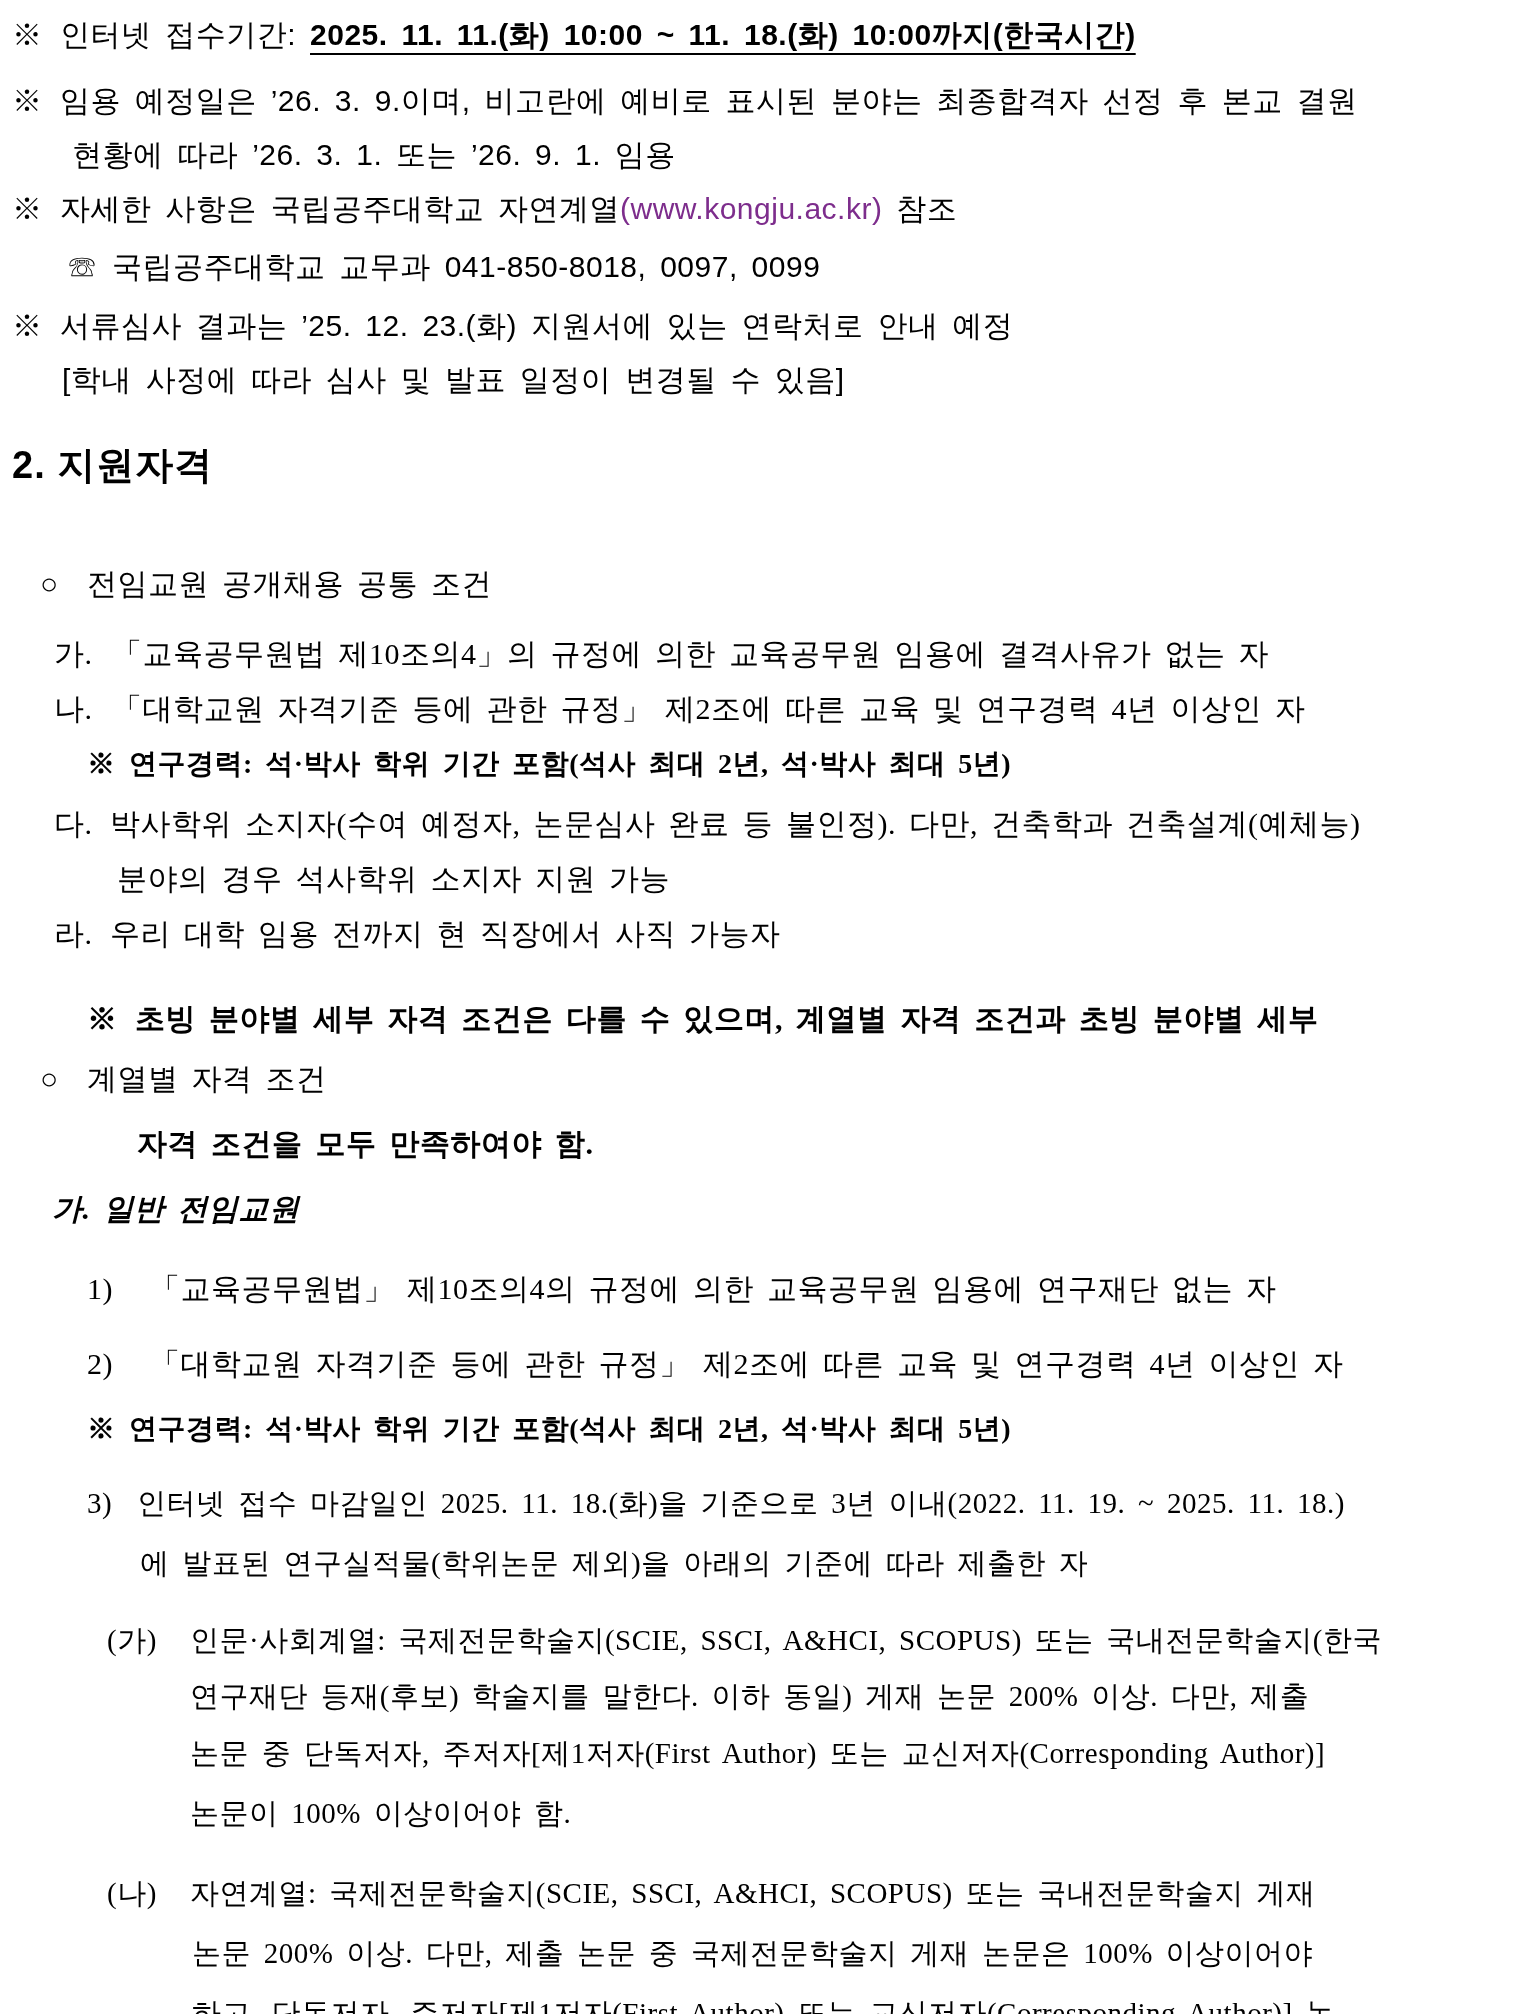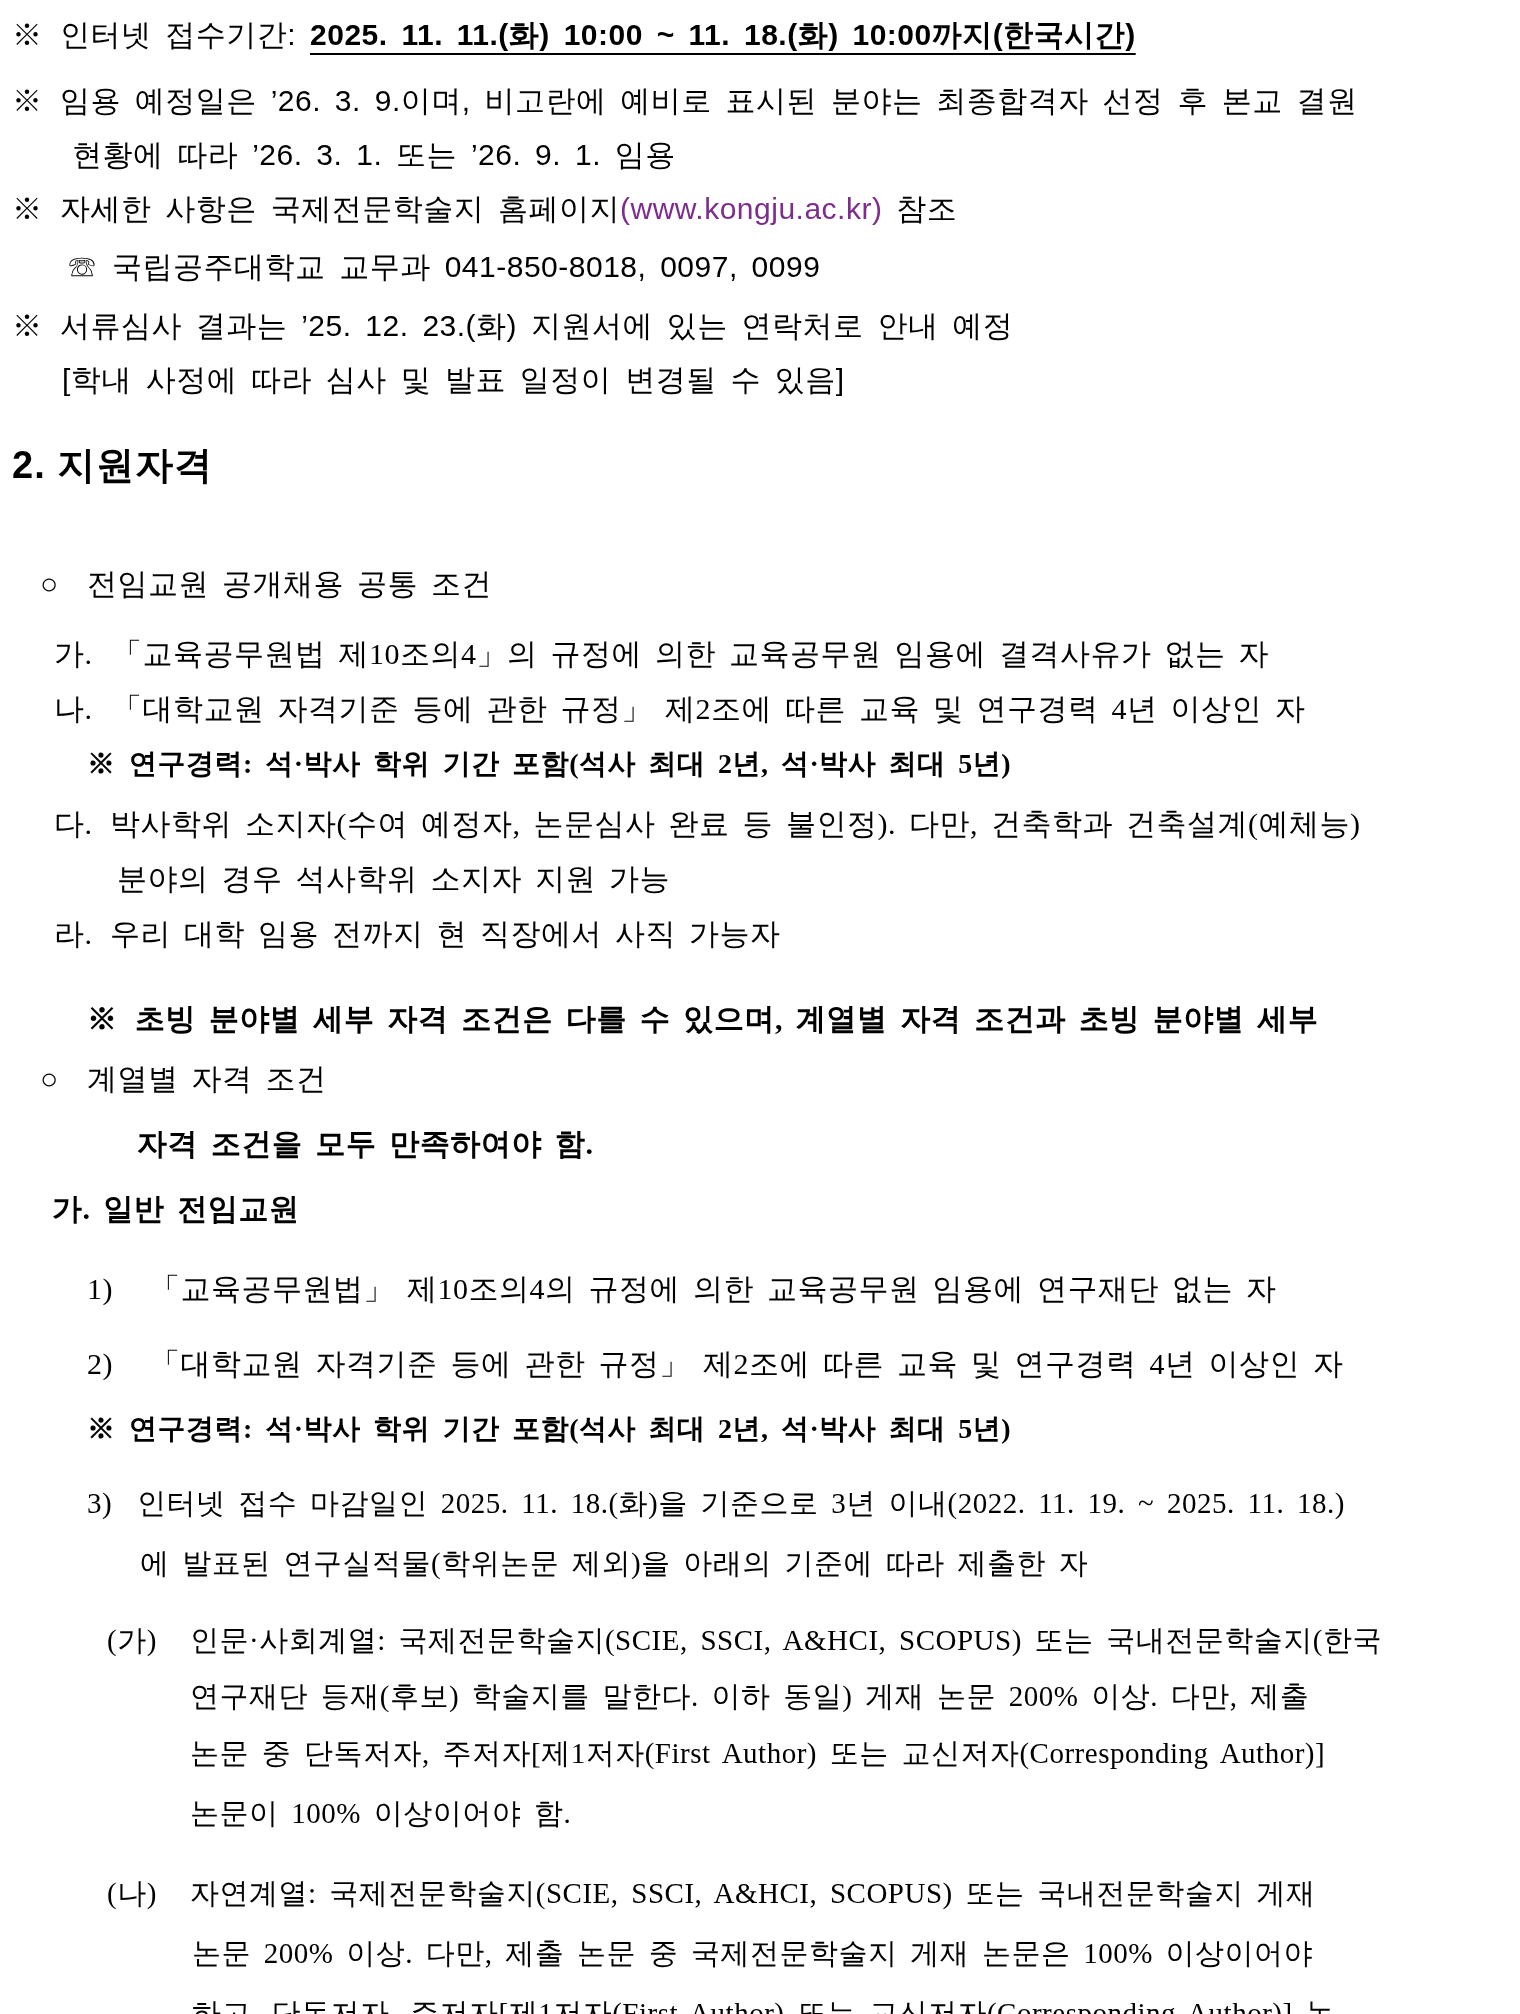--- a/index.html
+++ b/index.html
@@ -65,21 +65,21 @@
     </div>
 
     <div class="ln sans">
       <span class="mk" style="width:48px;">※</span><span>임용 예정일은 ’26. 3. 9.이며, 비고란에 예비로 표시된 분야는 최종합격자 선정 후 본교 결원</span>
     </div>
     <div class="ln sans" style="padding-left:60px;">
       <span>현황에 따라 ’26. 3. 1. 또는 ’26. 9. 1. 임용</span>
     </div>
 
     <div class="ln sans" style="margin-bottom:4px;">
-      <span class="mk" style="width:48px;">※</span><span>자세한 사항은 국제전문학술지 홈페이지</span><span class="link">(www.kongju.ac.kr)</span><span> 참조</span>
+      <span class="mk" style="width:48px;">※</span><span>자세한 사항은 국립공주대학교 자연계열</span><span class="link">(www.kongju.ac.kr)</span><span> 참조</span>
     </div>
 
     <div class="ln sans" style="padding-left:55px;margin-bottom:5px;">
       <span class="mk" style="width:45px;">☏</span><span>국립공주대학교 교무과 041-850-8018, 0097, 0099</span>
     </div>
 
     <div class="ln sans">
       <span class="mk" style="width:48px;">※</span><span>서류심사 결과는 ’25. 12. 23.(화) 지원서에 있는 연락처로 안내 예정</span>
     </div>
     <div class="ln sans" style="padding-left:50px;">
@@ -123,21 +123,21 @@
       <span class="mk" style="width:48px;">※</span><span>초빙 분야별 세부 자격 조건은 다를 수 있으며, 계열별 자격 조건과 초빙 분야별 세부</span>
     </div>
 
     <div class="body-ln ser" style="padding-left:28px;margin-bottom:10px;">
       <span class="mk" style="width:47px;">○</span><span>계열별 자격 조건</span>
     </div>
     <div class="body-ln ser b" style="padding-left:125px;margin-bottom:10px;">
       <span>자격 조건을 모두 만족하여야 함.</span>
     </div>
 
-    <div class="body-ln ser b" style="padding-left:40px;margin-bottom:25px;">가. 일반 전임교원</div>
+    <div class="body-ln ser b" style="padding-left:40px;margin-bottom:25px;font-style:italic;">가. 일반 전임교원</div>
 
     <div class="body-ln ser" style="padding-left:75px;margin-bottom:20px;">
       <span class="mk" style="width:63px;">1)</span><span>「교육공무원법」 제10조의4의 규정에 의한 교육공무원 임용에 연구재단 없는 자</span>
     </div>
 
     <div class="body-ln ser" style="padding-left:75px;margin-bottom:10px;">
       <span class="mk" style="width:63px;">2)</span><span>「대학교원 자격기준 등에 관한 규정」 제2조에 따른 교육 및 연구경력 4년 이상인 자</span>
     </div>
 
     <div class="body-ln ser note-sm" style="padding-left:75px;margin-bottom:20px;">

